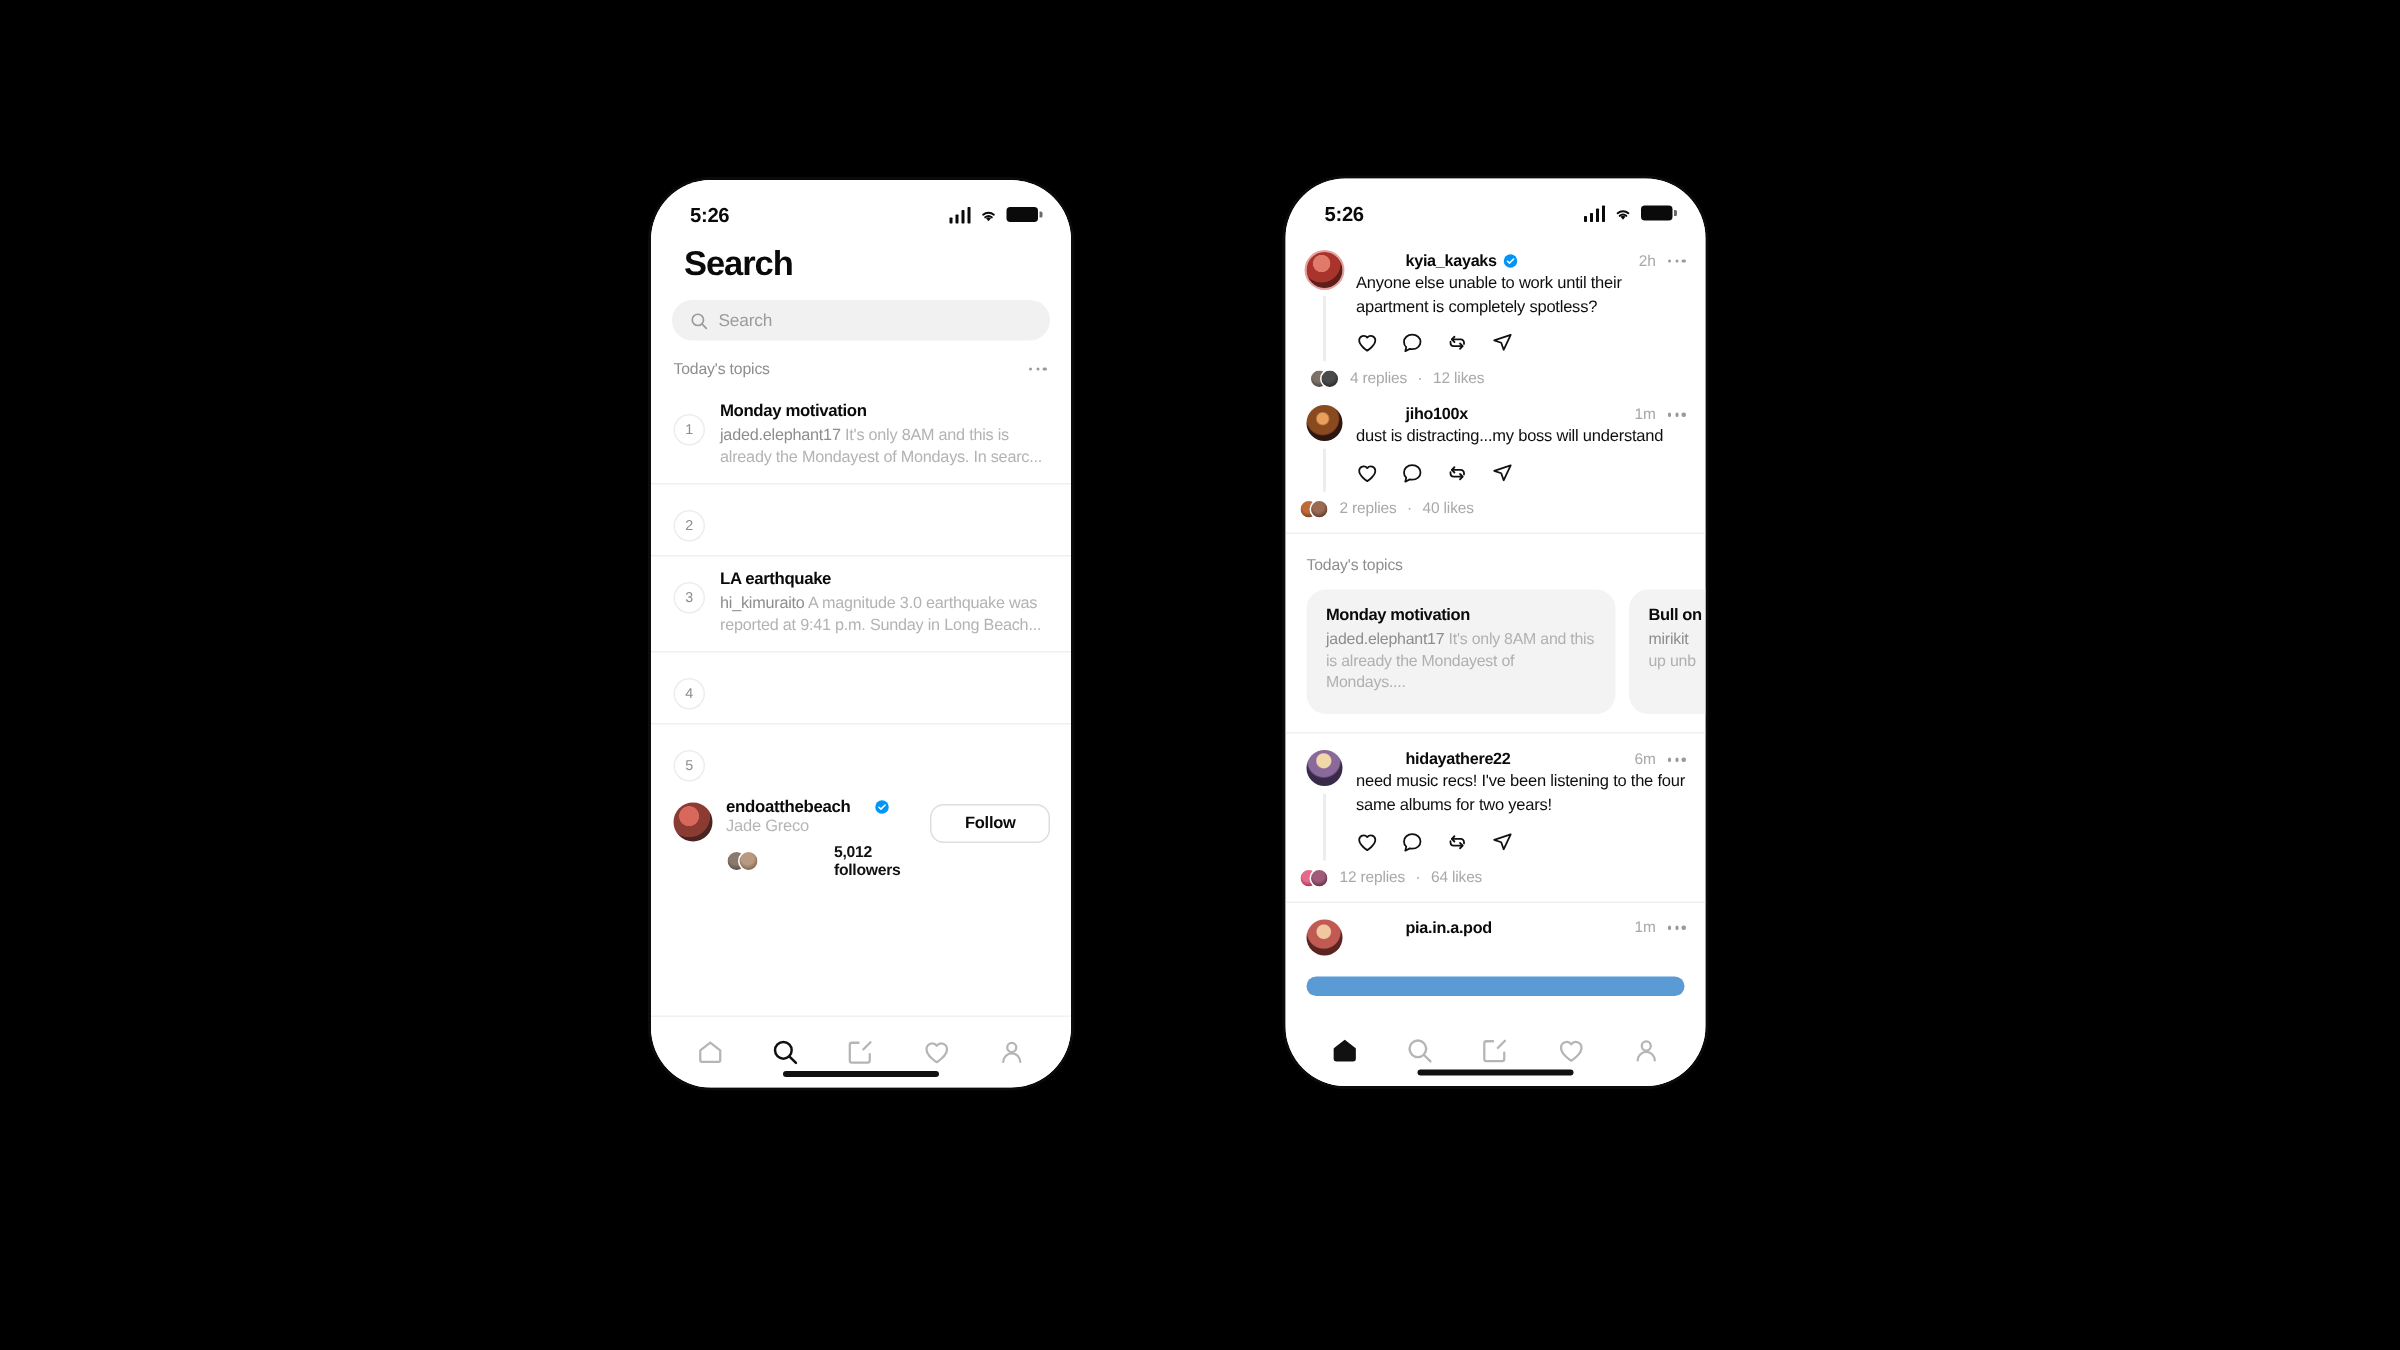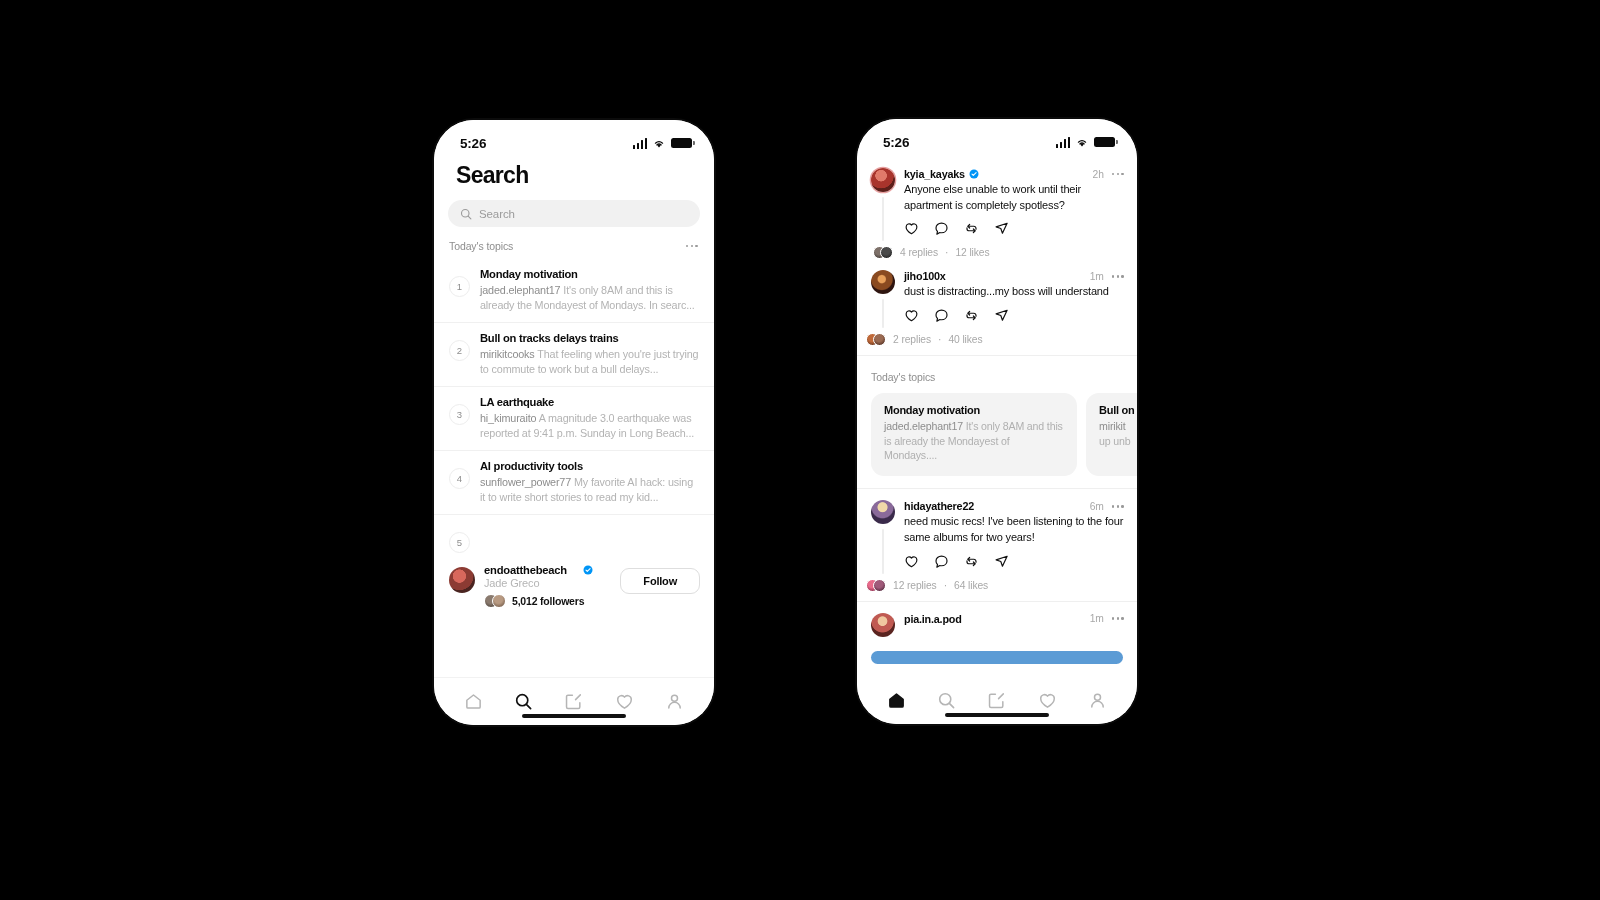--- a/index.html
+++ b/index.html
@@ -119,21 +119,21 @@
   .fr-name { font-size: 11.2px; font-weight: 700; color: #0a0a0a; letter-spacing: -0.2px; }
   .verified { width: 10px; height: 10px; }
   .fr-sub { font-size: 11px; color: #b5b5b5; letter-spacing: -0.15px; margin-top: 1px; }
   .fr-followers { display: flex; align-items: center; gap: 6px; margin-top: 5px; }
   .facepile { display: flex; }
   .facepile i {
     display: block; width: 14px; height: 14px; border-radius: 50%;
     border: 1.3px solid #fff; background: #a08a7c;
   }
   .facepile i + i { margin-left: -6px; }
-  .fp-count { font-size: 10.5px; font-weight: 700; color: #111; letter-spacing: -0.2px; }
+  .fp-count { font-size: 10.5px; font-weight: 700; color: #111; letter-spacing: -0.2px; margin-left: 44px; }
   .follow-btn {
     flex: 0 0 auto; margin-top: 4px;
     border: 1px solid #dedede; border-radius: 9px;
     padding: 6px 22px; background: #fff;
     font-size: 11px; font-weight: 700; color: #0a0a0a; letter-spacing: -0.2px;
   }
 
   
   .tabbar {
     flex: 0 0 auto; height: 48px;
@@ -147,21 +147,21 @@
     position: absolute; left: 50%; transform: translateX(-50%);
     bottom: 7px; width: 104px; height: 4px; border-radius: 3px; background: #111;
   }
 
   
   .post { display: flex; gap: 9px; padding: 11px 13px 3px 14px; position: relative; }
   .post .thread-col { display: flex; flex-direction: column; align-items: center; flex: 0 0 auto; }
   .av-24 { width: 24px; height: 24px; border-radius: 50%; overflow: hidden; }
   .thread-line { width: 1.4px; flex: 1 1 auto; background: #ededed; margin-top: 5px; border-radius: 1px; }
   .post-body { flex: 1 1 auto; min-width: 0; padding-bottom: 2px; }
-  .post-head { display: flex; align-items: center; gap: 4px; }
+  .post-head { display: flex; align-items: center; gap: 4px; margin-left: 33px; }
   .p-name { font-size: 10.8px; font-weight: 700; color: #0a0a0a; letter-spacing: -0.2px; }
   .p-meta { margin-left: auto; display: flex; align-items: center; gap: 8px; }
   .p-time { font-size: 10.3px; color: #a8a8a8; letter-spacing: -0.1px; }
   .p-text {
     font-size: 11px; color: #0e0e0e; line-height: 1.42;
     letter-spacing: -0.15px; margin-top: 2px;
   }
   .actions { display: flex; gap: 15px; margin-top: 8px; padding-bottom: 3px; }
   .act { width: 15px; height: 15px; display: block; }
   .p-stats {
@@ -243,40 +243,32 @@
         <div class="topic-row first">
           <div class="rank">1</div>
           <div class="topic-body">
             <div class="topic-title">Monday motivation</div>
             <div class="topic-snippet"><span class="user">jaded.elephant17</span> <span>It's only 8AM and this is already the Mondayest of Mondays. In searc...</span></div>
           </div>
         </div>
 
         <div class="topic-row">
           <div class="rank">2</div>
-          <div class="topic-body">
-            <div class="topic-title">Bull on tracks delays trains</div>
-            <div class="topic-snippet"><span class="user">mirikitcooks</span> <span>That feeling when you're just trying to commute to work but a bull delays...</span></div>
-          </div>
         </div>
 
         <div class="topic-row">
           <div class="rank">3</div>
           <div class="topic-body">
             <div class="topic-title">LA earthquake</div>
             <div class="topic-snippet"><span class="user">hi_kimuraito</span> <span>A magnitude 3.0 earthquake was reported at 9:41 p.m. Sunday in Long Beach...</span></div>
           </div>
         </div>
 
         <div class="topic-row">
           <div class="rank">4</div>
-          <div class="topic-body">
-            <div class="topic-title">AI productivity tools</div>
-            <div class="topic-snippet"><span class="user">sunflower_power77</span> <span>My favorite AI hack: using it to write short stories to read my kid...</span></div>
-          </div>
         </div>
 
         <div class="topic-row">
           <div class="rank">5</div>
         </div>
 
 
         <div class="follow-row">
           <span class="avatar av-26" style="background:radial-gradient(circle at 40% 35%, #d8685c 0 28%, #8c3b33 30% 60%, #4a2420 62% 100%)"></span>
           <div class="fr-body">

